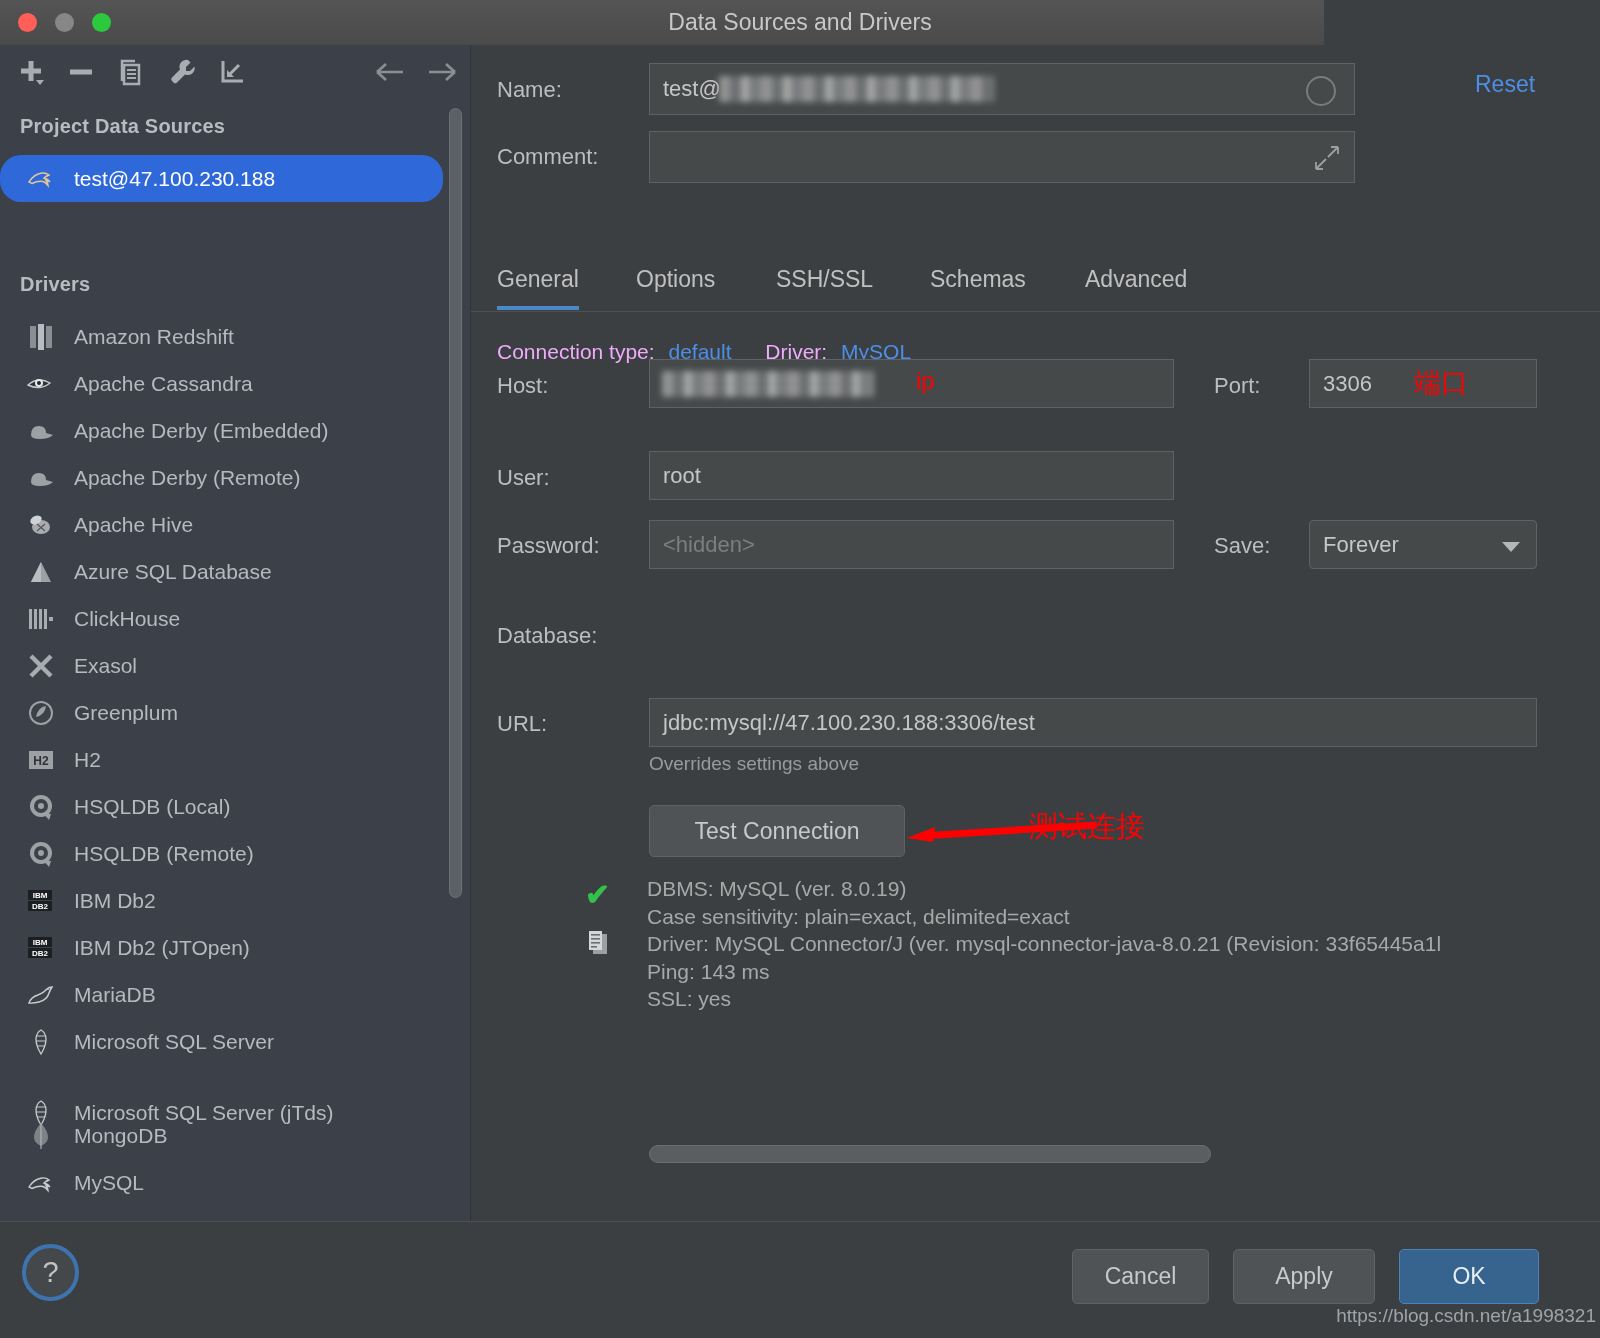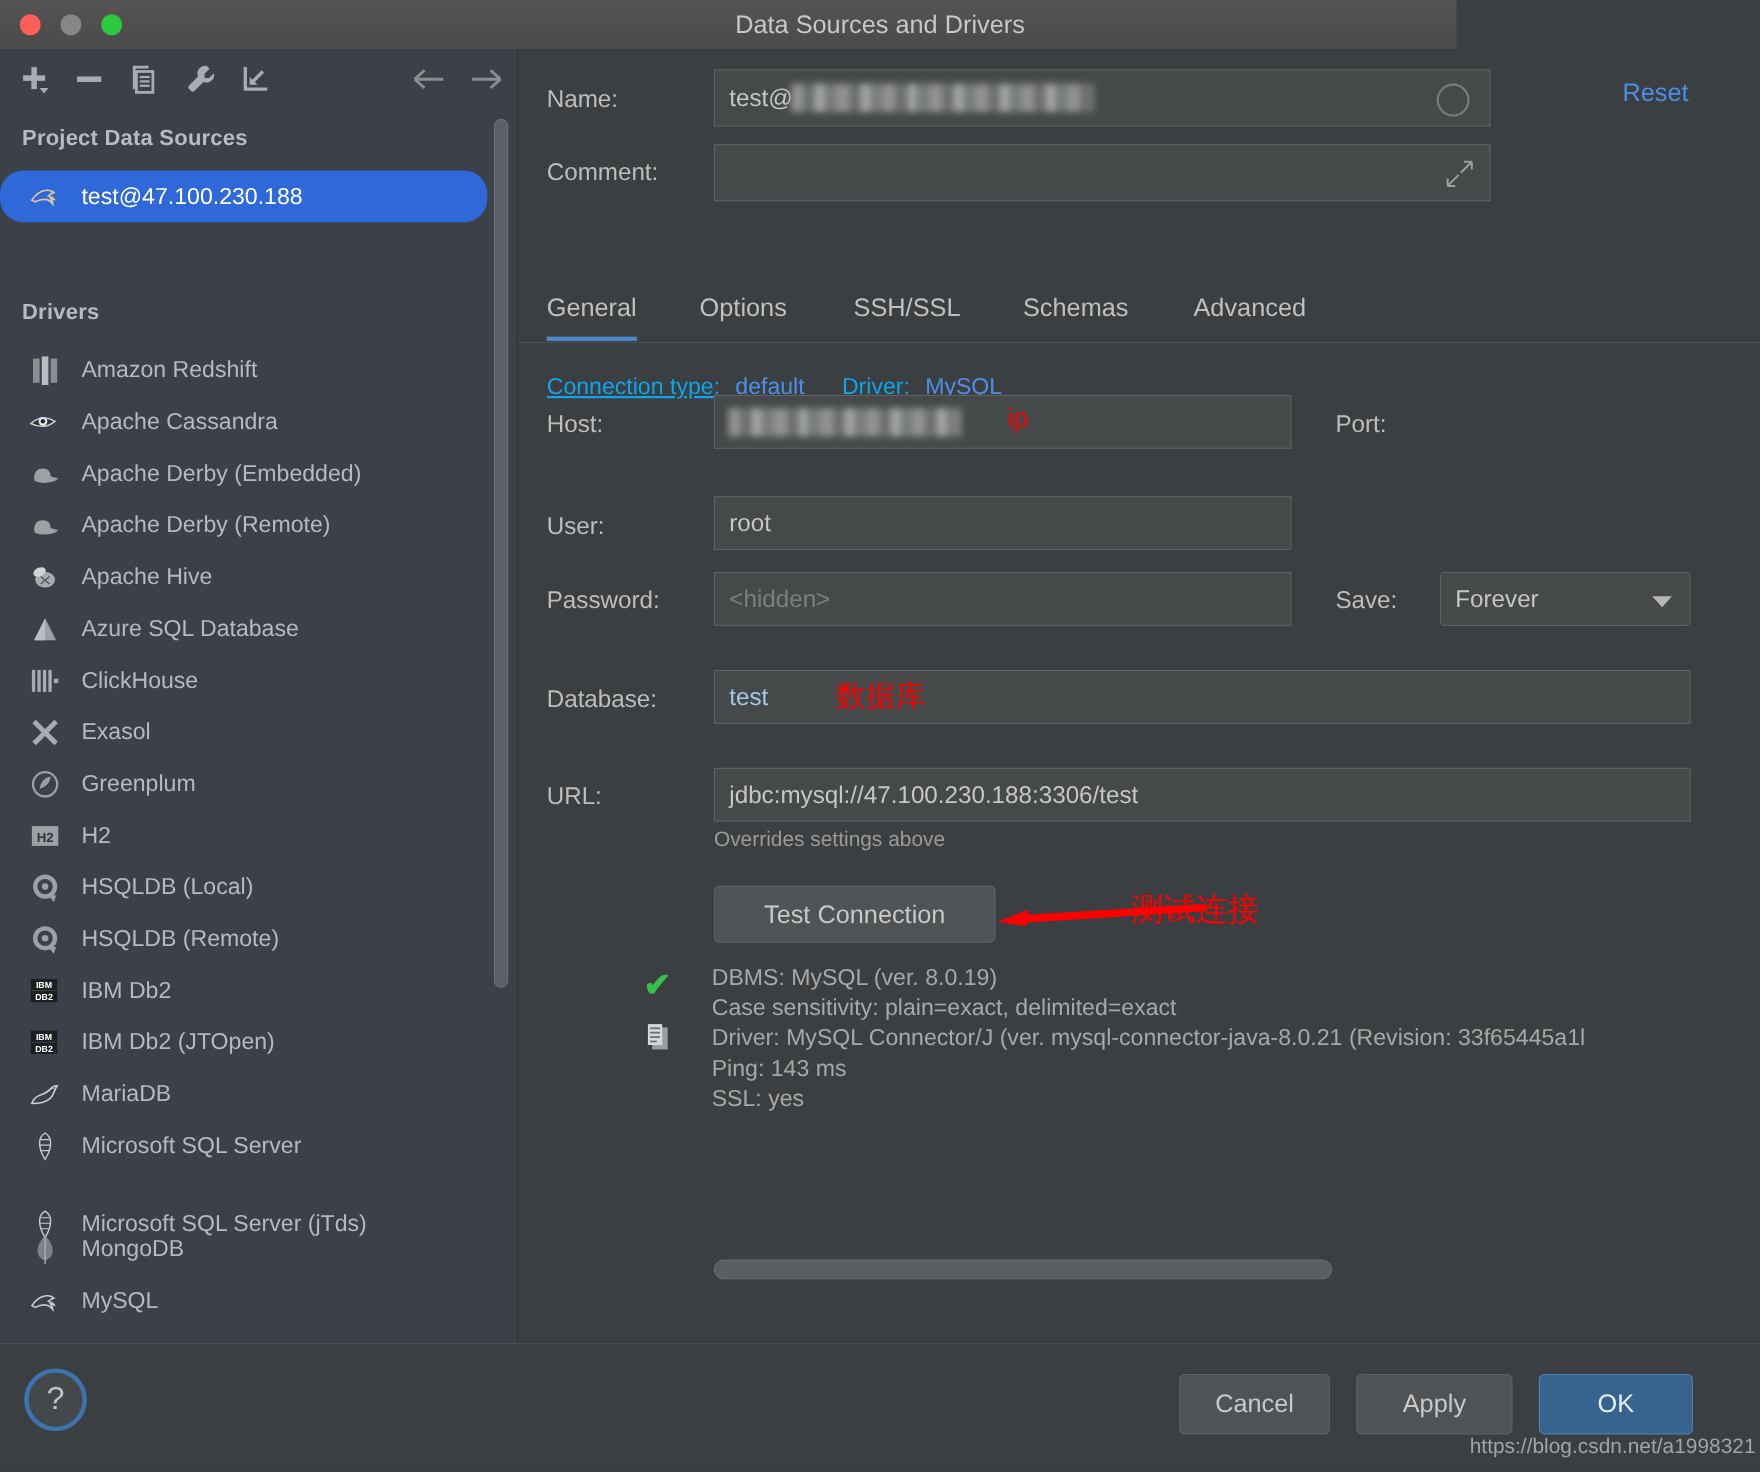--- a/index.html
+++ b/index.html
@@ -187,21 +187,21 @@
   .tab .under {
     position: absolute;
     left: 0; bottom: 0;
     height: 4px; width: 100%;
     background: #4a88c7;
     display: none;
   }
   .tab.active .under { display: block; }
 
   .ctype-row { position: absolute; left: 26px; top: 295px; font-size: 21px; color: #bdbdbd; }
-  .ctype-row .k { color: #0ea5e9; text-decoration: underline; }
+  .ctype-row .k { color: #f0abfc; }
   .ctype-row .v { color: #4d8fe8; }
 
   .overrides-note {
     position: absolute;
     font-size: 19px;
     color: #9a9a9a;
   }
 
   .btn {
     position: absolute;
@@ -602,42 +602,42 @@
       <span class="v" style="margin-left:8px">MySQL</span>
     </div>
 
     <div class="field-label" style="left:26px; top:328px">Host:</div>
     <div class="input-box" style="left:178px; top:314px; width:525px; height:49px">
       <span class="blur-block" style="width:212px; margin-left:12px"></span>
     </div>
     <div class="annot" style="left:445px; top:322px; font-size:24px;">ip</div>
 
     <div class="field-label" style="left:743px; top:328px">Port:</div>
+    <div class="input-box" style="left:838px; top:314px; width:228px; height:49px">
+      <span class="val">3306</span>
+      <span class="annot" style="left:104px; top:5px; font-size:27px;">端口</span>
+    </div>
 
     <div class="field-label" style="left:26px; top:420px">User:</div>
     <div class="input-box" style="left:178px; top:406px; width:525px; height:49px">
       <span class="val">root</span>
     </div>
 
     <div class="field-label" style="left:26px; top:488px">Password:</div>
     <div class="input-box" style="left:178px; top:475px; width:525px; height:49px">
       <span class="val placeholder">&lt;hidden&gt;</span>
     </div>
 
     <div class="field-label" style="left:743px; top:488px">Save:</div>
     <div class="input-box" style="left:838px; top:475px; width:228px; height:49px; border-radius:4px;">
       <span class="val">Forever</span>
       <span class="combo-arrow" style="right:16px; top:21px;"></span>
     </div>
 
     <div class="field-label" style="left:26px; top:578px">Database:</div>
-    <div class="input-box" style="left:178px; top:564px; width:888px; height:49px">
-      <span class="val linky">test</span>
-      <span class="annot" style="left:110px; top:5px; font-size:27px;">数据库</span>
-    </div>
 
     <div class="field-label" style="left:26px; top:666px">URL:</div>
     <div class="input-box" style="left:178px; top:653px; width:888px; height:49px">
       <span class="val">jdbc:mysql://47.100.230.188:3306/test</span>
     </div>
     <div class="overrides-note" style="left:178px; top:708px">Overrides settings above</div>
 
     <div class="btn" style="left:178px; top:760px; width:256px; height:52px">Test Connection</div>
 
     <svg style="position:absolute; left:430px; top:770px;" width="200" height="40" viewBox="0 0 200 40">

